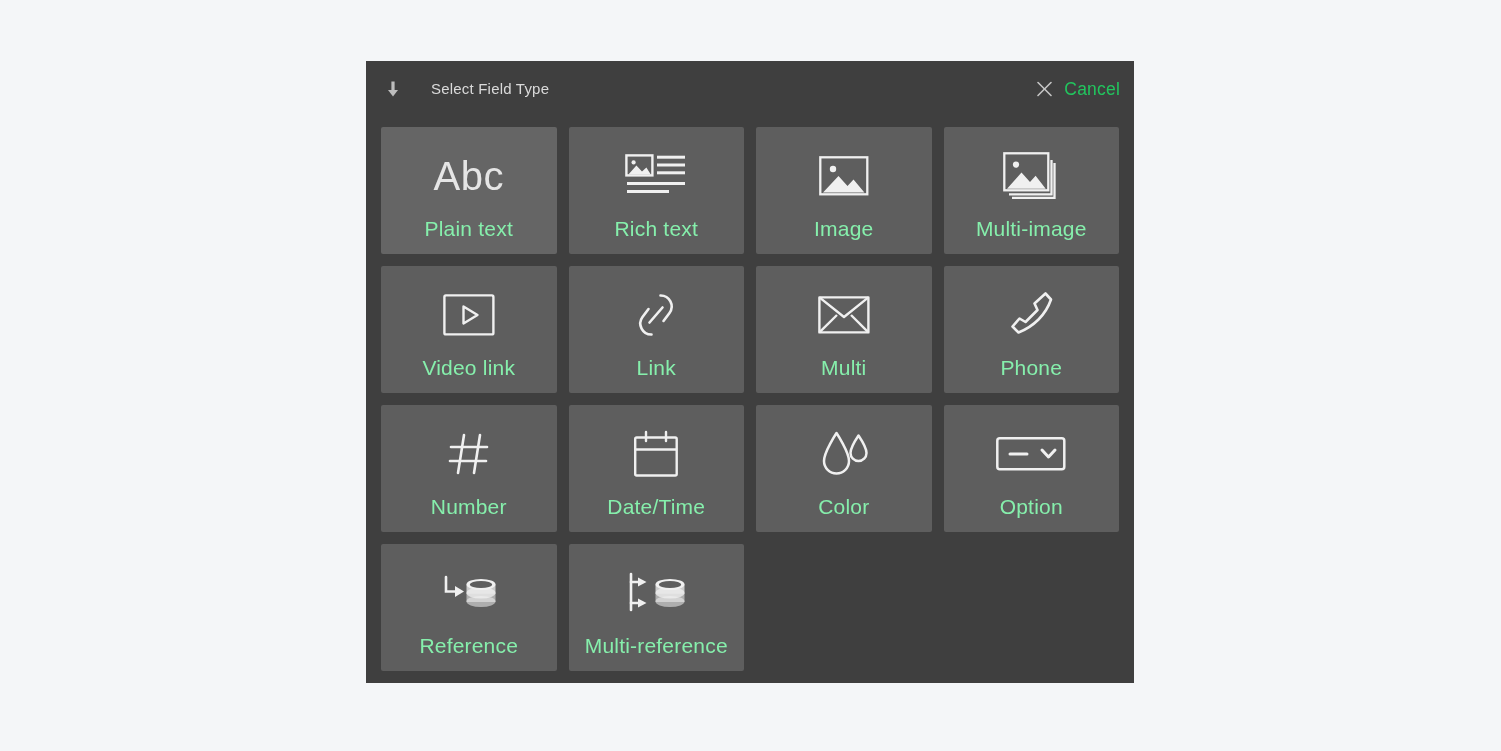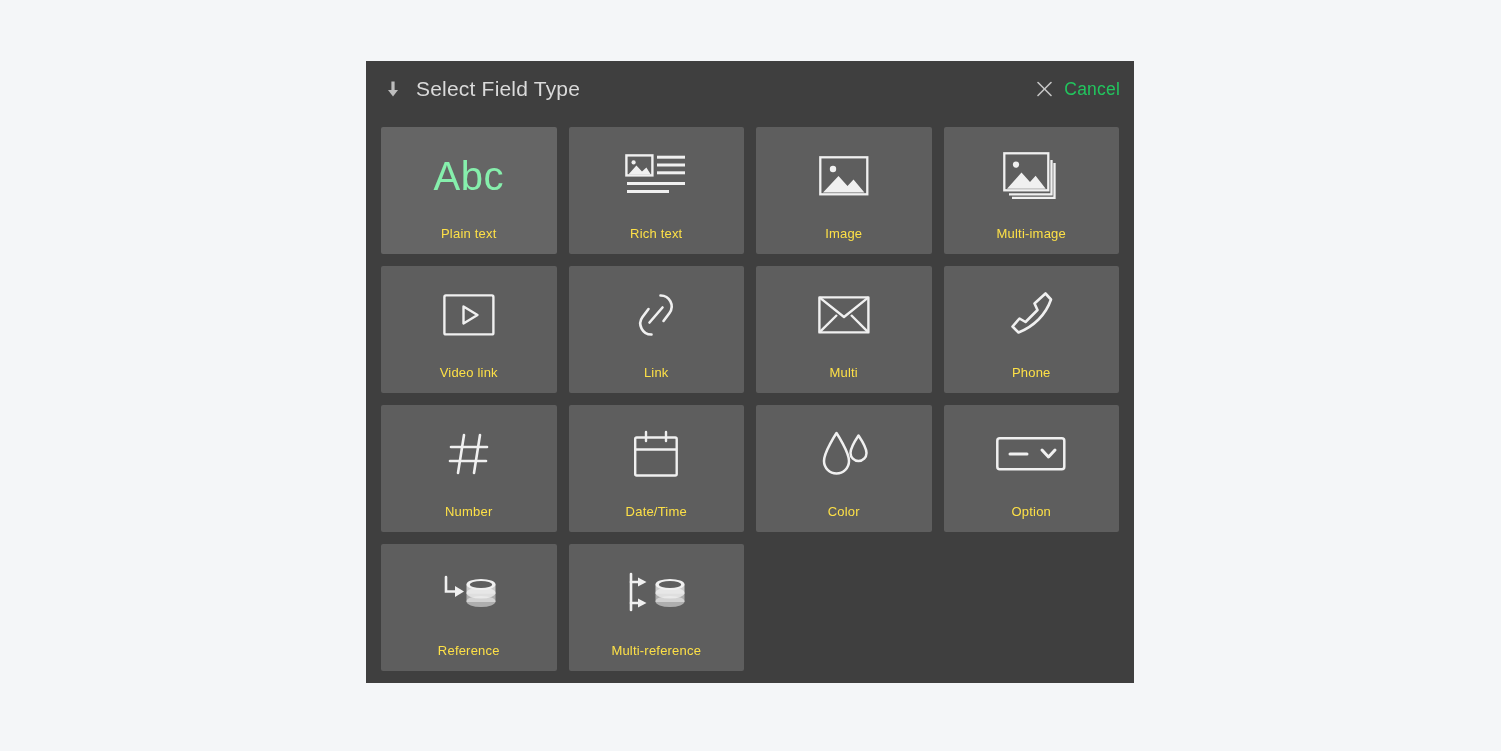--- a/index.html
+++ b/index.html
@@ -46,23 +46,24 @@
     gap: 13px;
   }
   .down-arrow-icon {
     width: 20px;
     height: 20px;
     display: block;
     flex: 0 0 auto;
   }
   .header-title {
     color: #dadada;
-    font-size: 21px;
+    font-size: 15px;
     letter-spacing: .2px;
     white-space: nowrap;
+    margin-left: 15px;
   }
   .cancel-button {
     position: absolute;
     right: 14px;
     top: 50%;
     transform: translateY(-50%);
     display: flex;
     align-items: center;
     gap: 11px;
     cursor: pointer;
@@ -116,27 +117,27 @@
   .tile-icon svg {
     display: block;
     overflow: visible;
   }
   .tile-label {
     position: absolute;
     bottom: 13px;
     left: 0;
     right: 0;
     text-align: center;
-    color: #fde047;
-    font-size: 13px;
+    color: #86efac;
+    font-size: 21px;
     letter-spacing: .2px;
     white-space: nowrap;
   }
   .abc-glyph {
-    color: #86efac;
+    color: #e5e5e5;
     font-size: 40px;
     line-height: 1;
     font-weight: 300;
     letter-spacing: .5px;
   }
 </style>
 </head>
 <body>
 
 <div id="stage">

